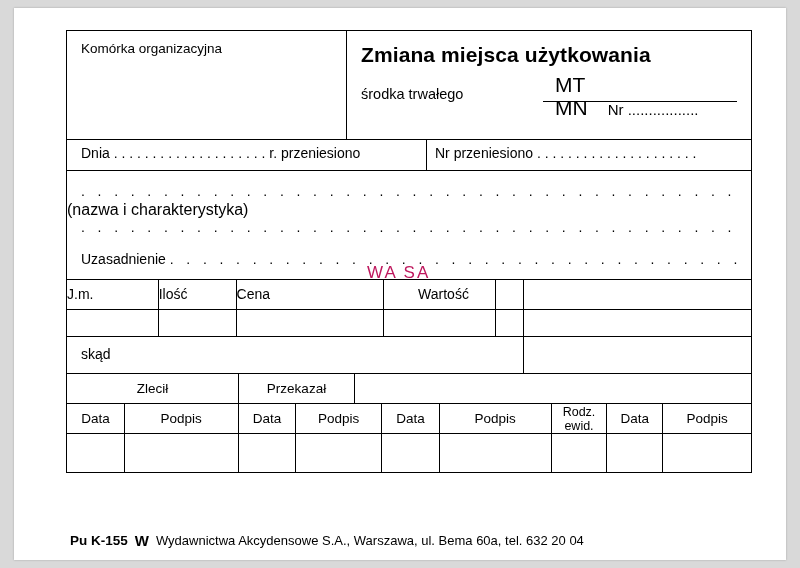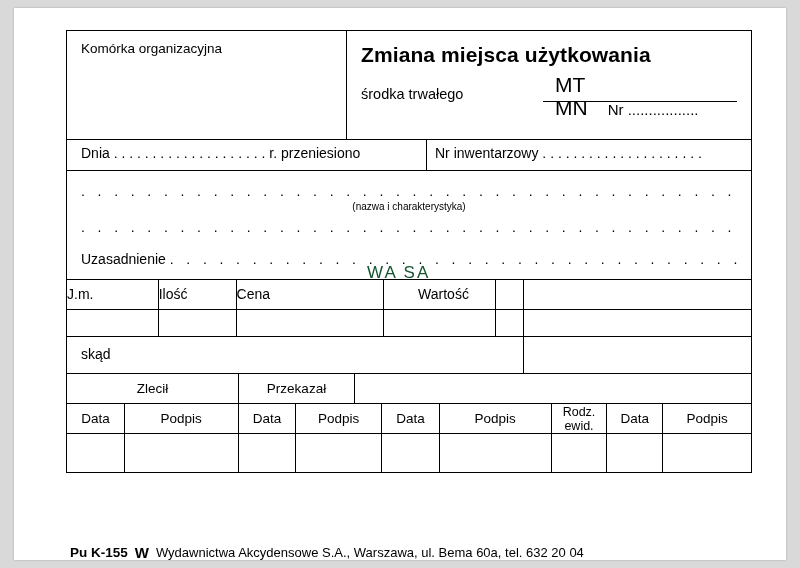--- a/index.html
+++ b/index.html
@@ -134,40 +134,39 @@
     white-space: nowrap;
     overflow: hidden;
   }
   .d1 { top: 12px; }
   .d2 { top: 48px; }
   .nazwa {
     position: absolute;
     top: 30px;
     left: 0;
     right: 0;
-    text-align: center;
-    font-size: 10px;
+    font-size: 16px;
     letter-spacing: 0;
   }
   .uzas {
     position: absolute;
     top: 80px;
     left: 14px;
     right: 12px;
     font-size: 14px;
     white-space: nowrap;
     overflow: hidden;
   }
   .uzas .dots { letter-spacing: 4.4px; }
   .watermark {
     position: absolute;
     left: 300px;
     top: 92px;
     font-size: 17px;
-    color: #14532d;
+    color: #be185d;
     letter-spacing: 2px;
     pointer-events: none;
   }
 
   
   .r-head2 { height: 29px; }
   .r-blank2 { height: 26px; }
   .c-jm    { width: 92px; }
   .c-ilosc { width: 78px; }
   .c-cena  { width: 148px; }
@@ -233,21 +232,21 @@
     font-size: 12.5px;
     text-align: center;
     line-height: 14px;
     padding-top: 1px;
   }
 
   
   .footer {
     position: absolute;
     left: 56px;
-    top: 536px;
+    top: 524px;
     display: flex;
     align-items: center;
     font-size: 13px;
   }
   .footer .code { font-weight: bold; font-size: 13.5px; }
   .footer .logo {
     margin: 0 7px 0 7px;
     font-size: 15px;
     font-weight: bold;
   }
@@ -276,21 +275,21 @@
               <span class="mn">MN</span>
               <span class="nr">Nr .................</span>
             </div>
           </div>
         </div>
       </div>
     </div>
 
     <div class="row r-dnia bt">
       <div class="cell c-dnia br">Dnia . . . . . . . . . . . . . . . . . . . . r. przeniesiono</div>
-      <div class="cell c-nrinw">Nr inwentarzowy . . . . . . . . . . . . . . . . . . . . .</div>
+      <div class="cell c-nrinw">Nr przeniesiono . . . . . . . . . . . . . . . . . . . . .</div>
     </div>
 
     <div class="row desc bt">
       <div class="cell" style="width:686px;position:relative;">
         <div class="dotline d1">. . . . . . . . . . . . . . . . . . . . . . . . . . . . . . . . . . . . . . . . . . . . . . . . . . . . . . . . . . . . . . . . . . . . . .</div>
         <div class="nazwa">(nazwa i charakterystyka)</div>
         <div class="dotline d2">. . . . . . . . . . . . . . . . . . . . . . . . . . . . . . . . . . . . . . . . . . . . . . . . . . . . . . . . . . . . . . . . . . . . . .</div>
         <div class="uzas">
           <span>Uzasadnienie</span>
           <span class="dots">. . . . . . . . . . . . . . . . . . . . . . . . . . . . . . . . . . . . . . . . . . . . . . . . . . . . . . . . . . . . .</span>

